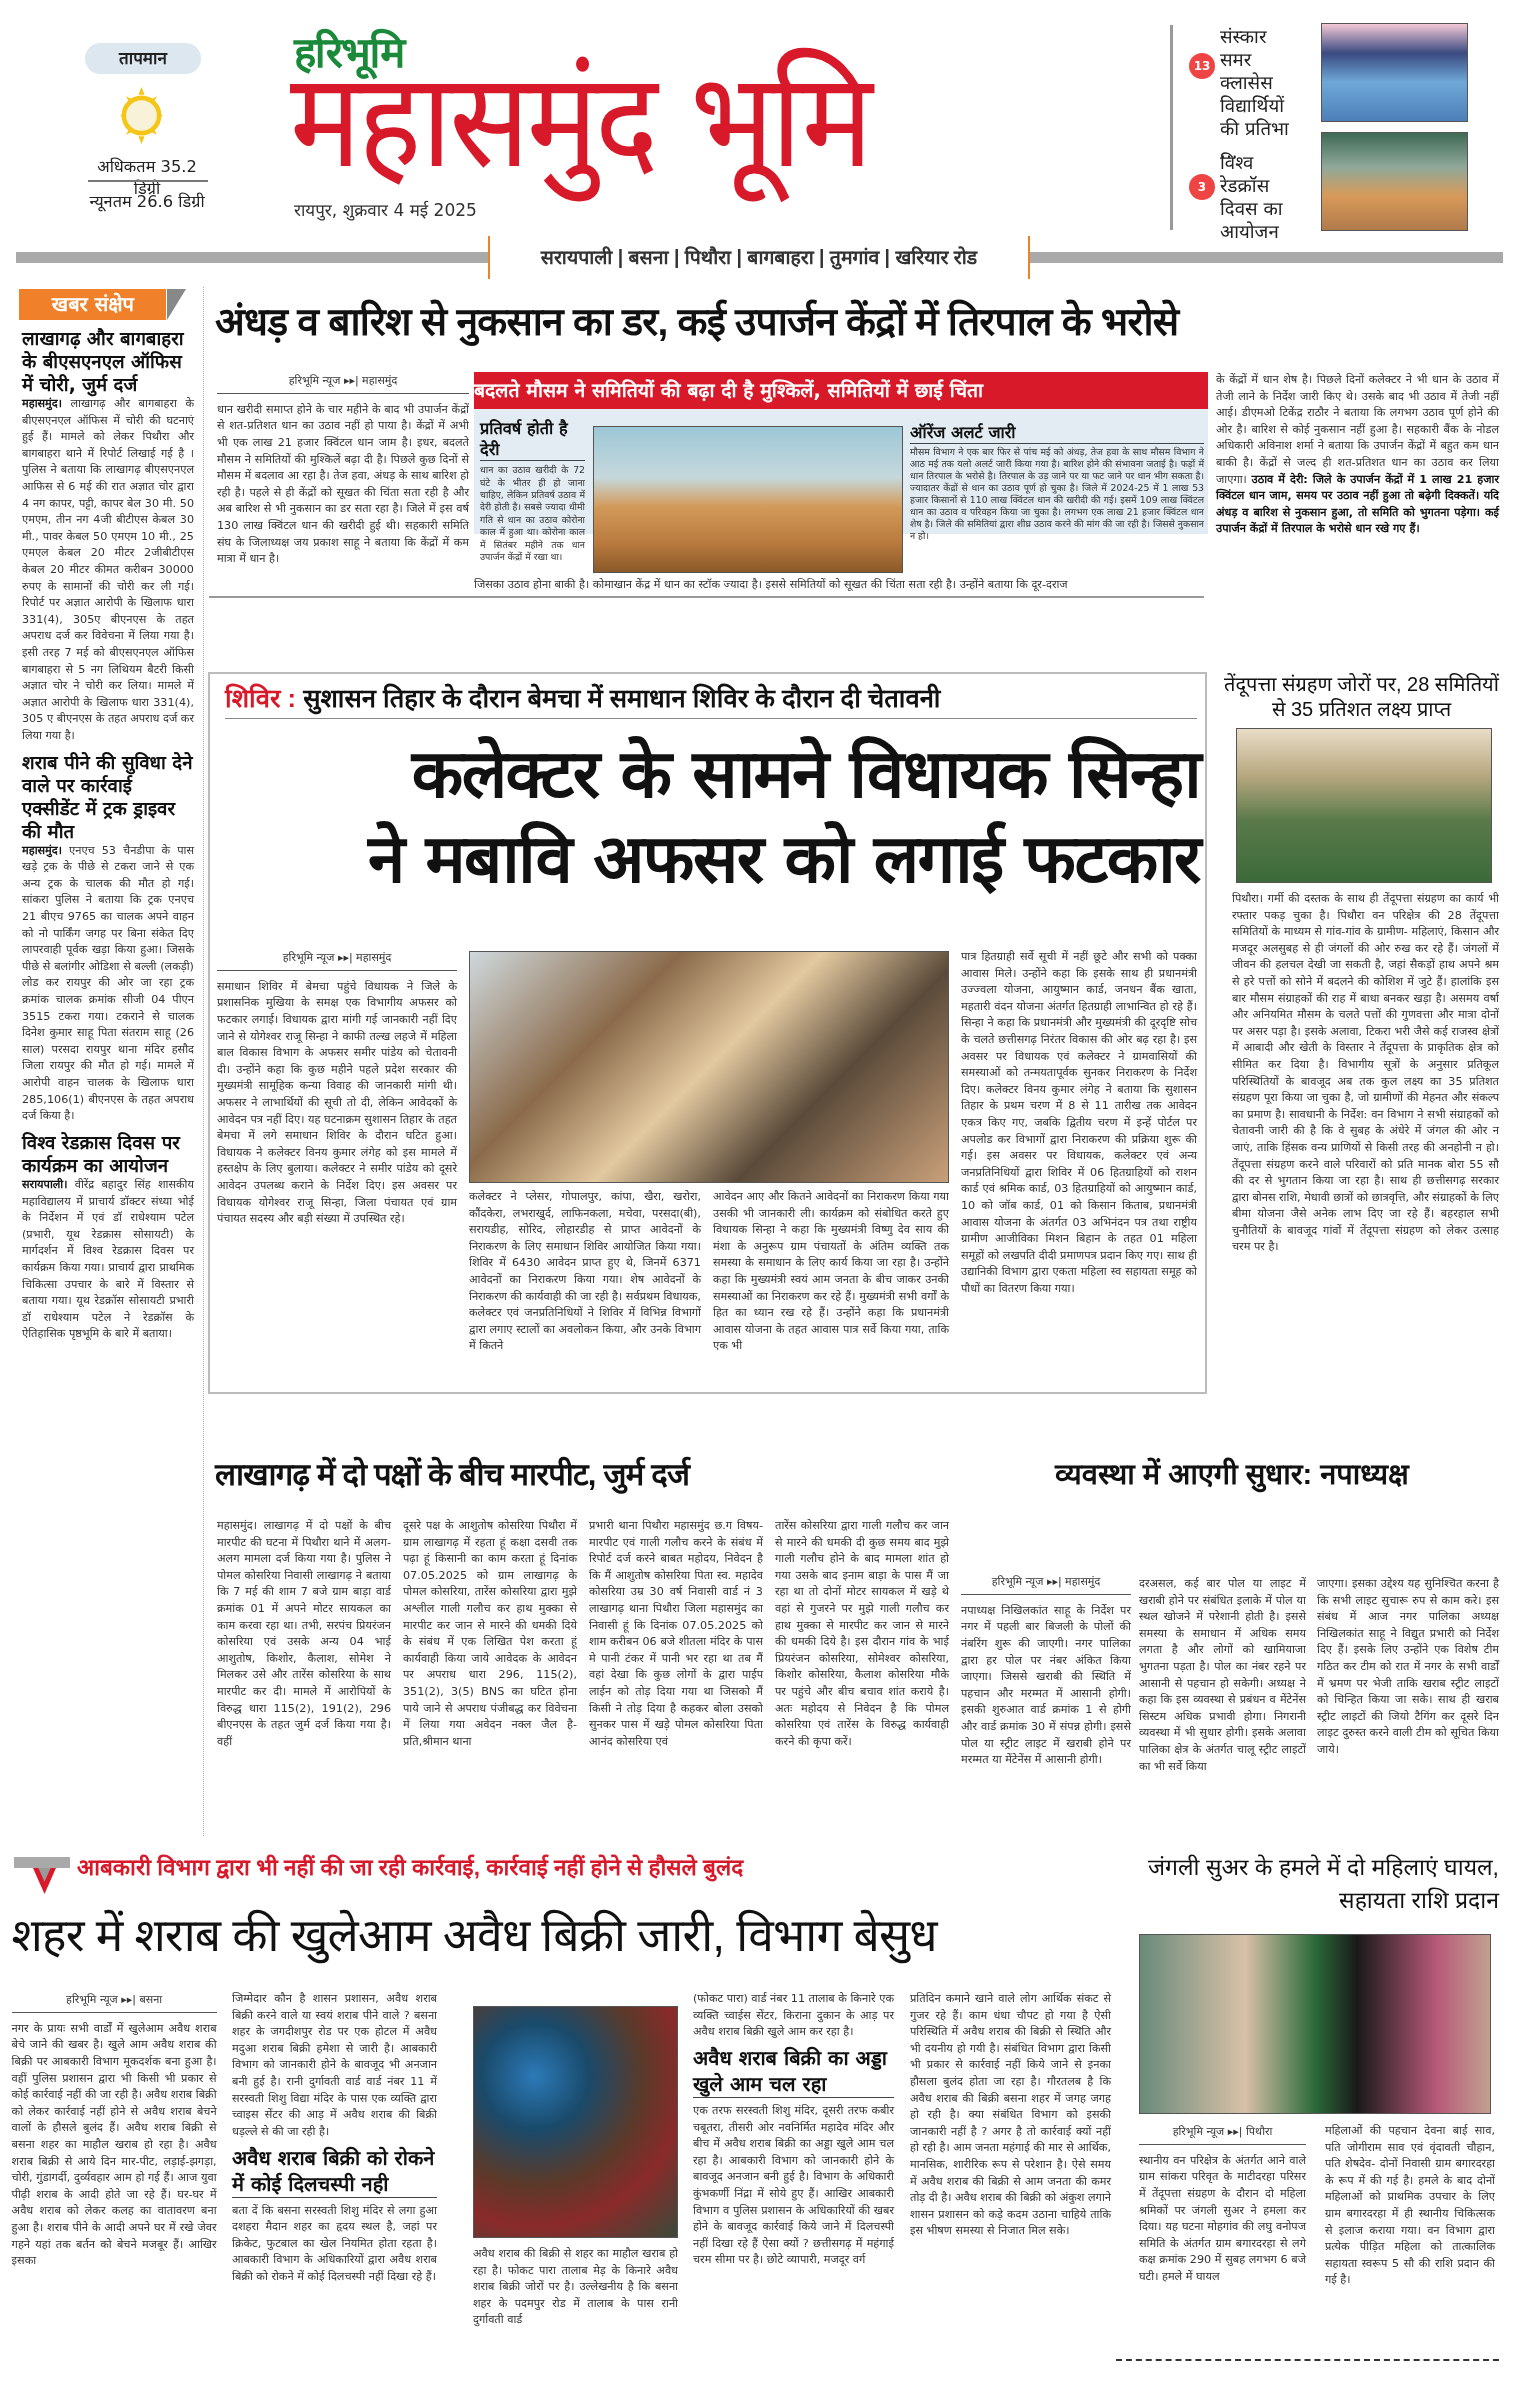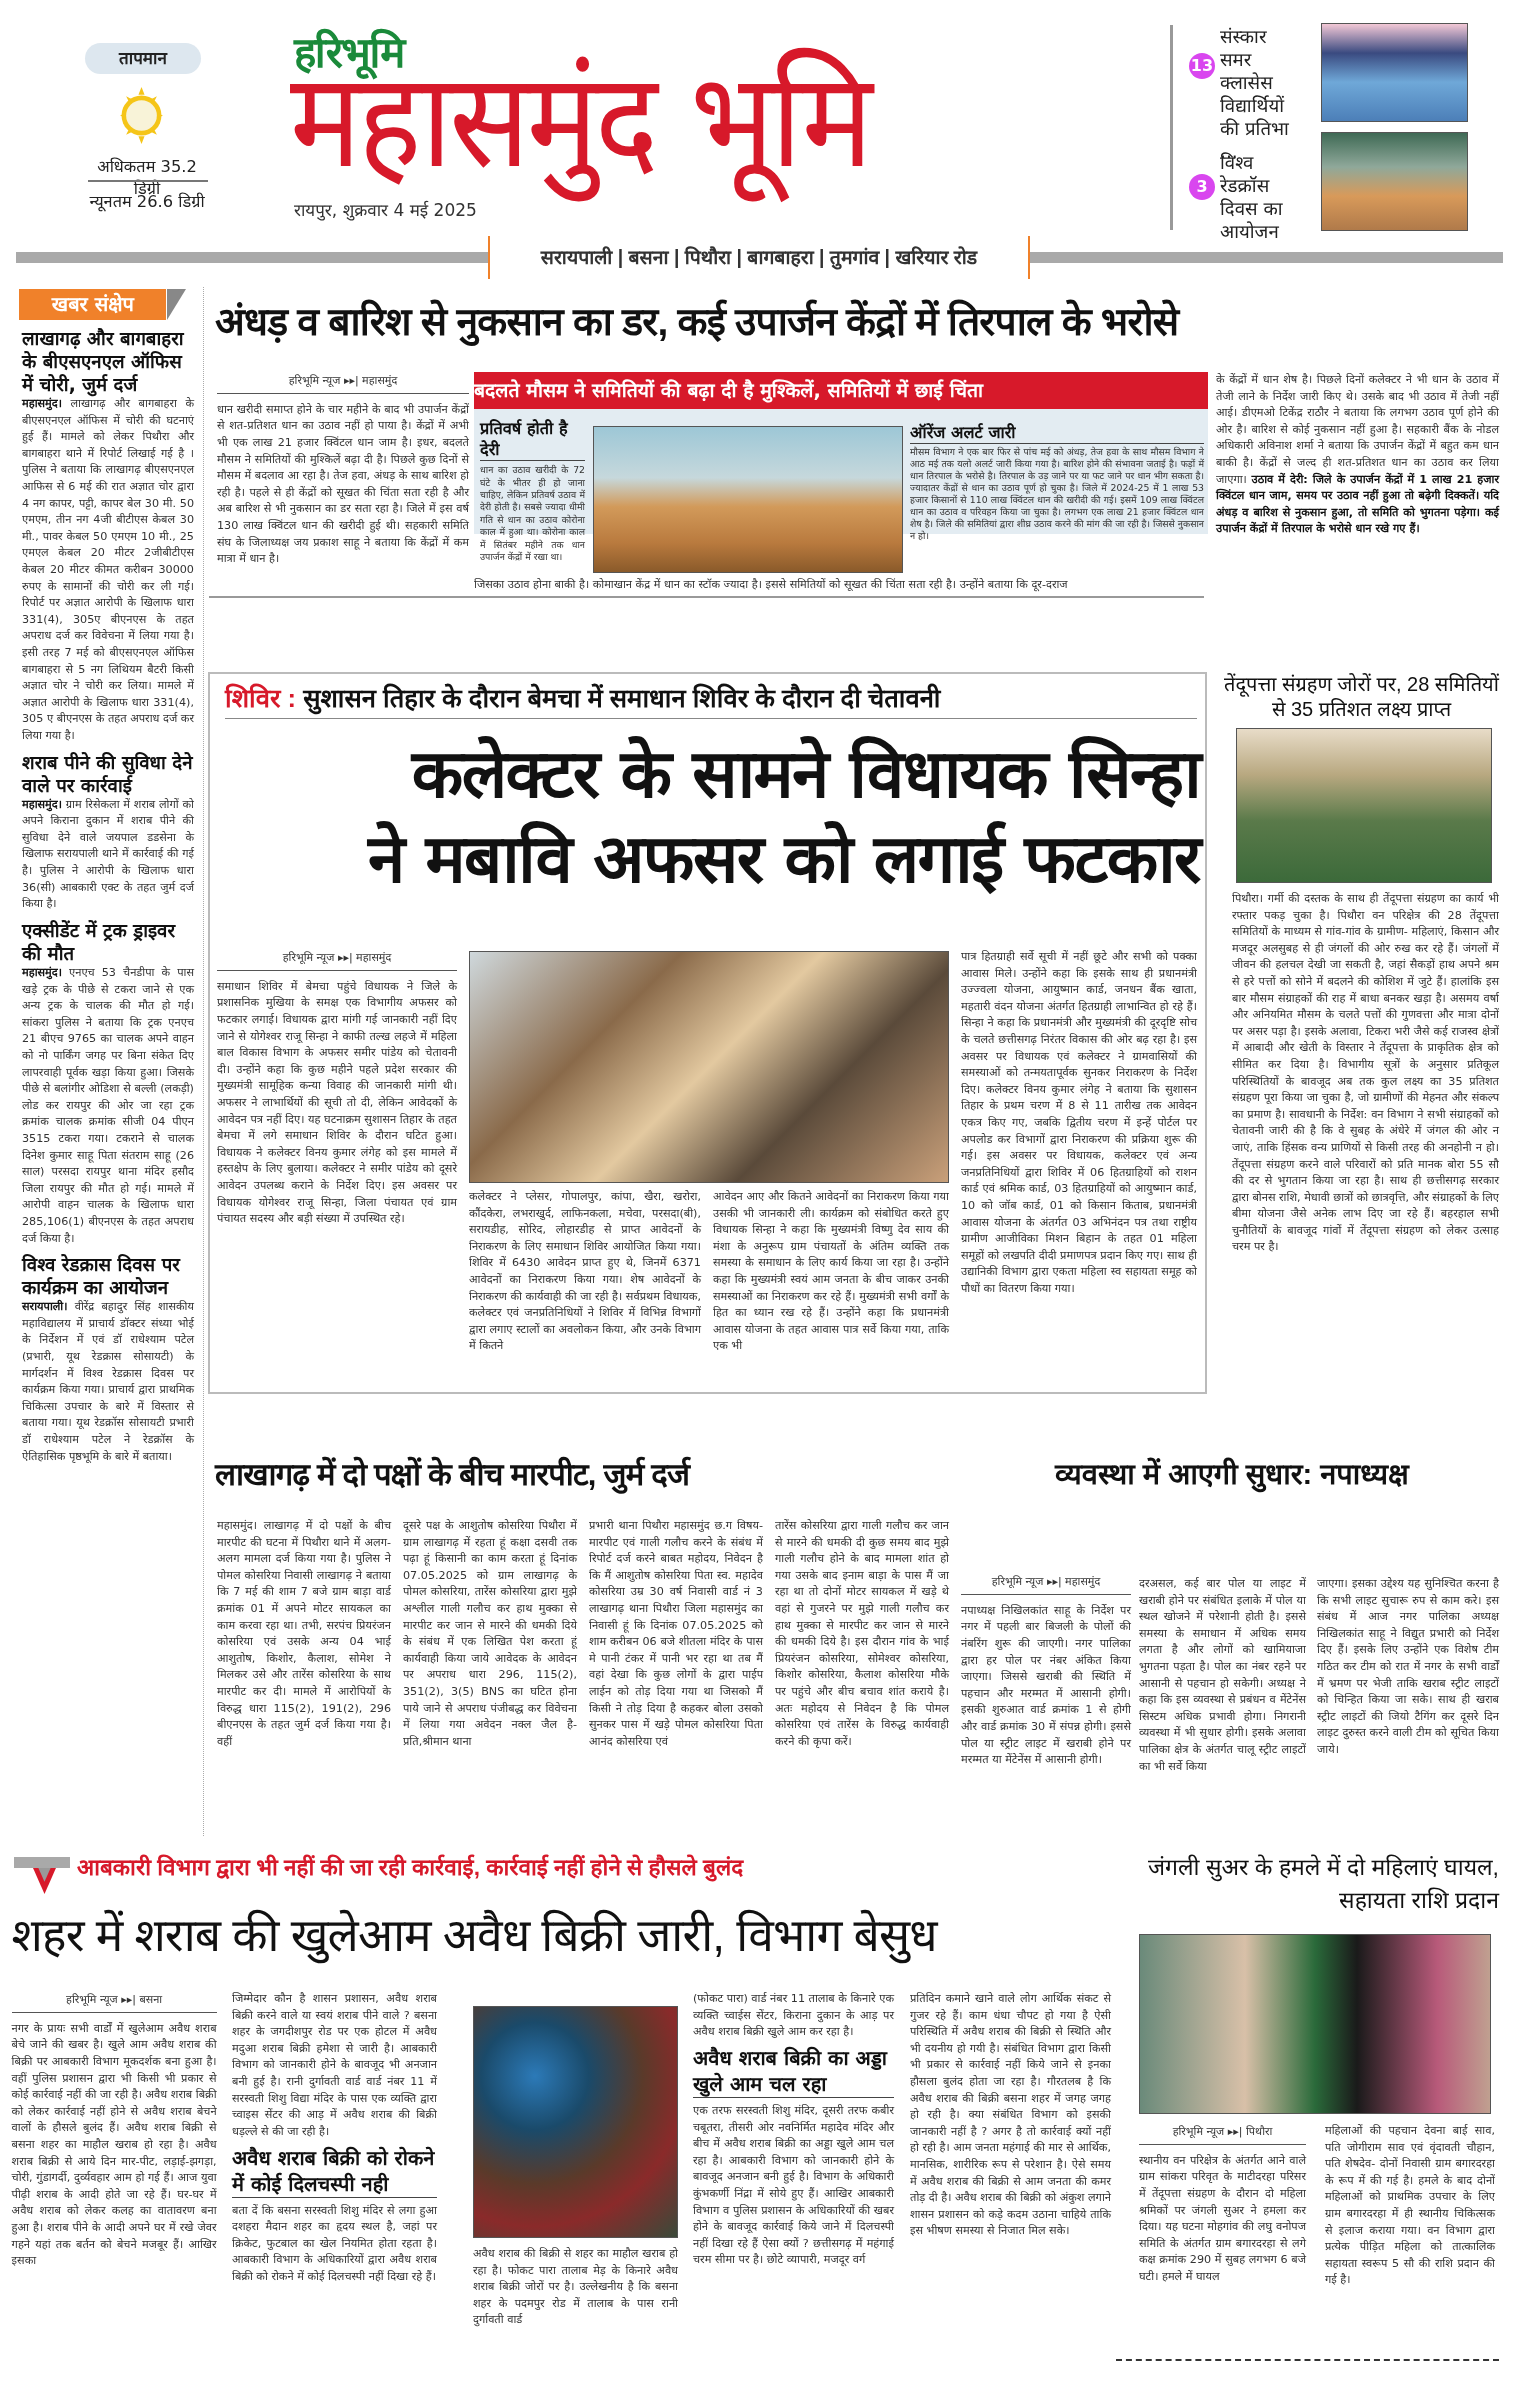--- a/index.html
+++ b/index.html
@@ -10,21 +10,21 @@
 
 .temp-pill{left:85px;top:43px;width:116px;height:31px;background:#dde7ef;border-radius:15.5px;text-align:center;line-height:31px;font-weight:bold;font-size:17px;color:#222}
 .sun{left:120px;top:87px;width:43px;height:57px}
 .temp-max{left:85px;top:155px;width:124px;text-align:center;font-size:16.3px}
 .temp-line{left:88px;top:180px;width:120px;height:1.5px;background:#777}
 .temp-min{left:85px;top:190px;width:124px;text-align:center;font-size:16.3px}
 .brand-small{left:294px;top:22px;font-size:42px;font-weight:bold;color:#1a8a3a;font-family:"DejaVu Sans",sans-serif;letter-spacing:-1.5px}
 .brand-big{left:290px;top:54px;font-size:132px;line-height:132px;color:#d7192a;font-family:"DejaVu Sans",sans-serif;letter-spacing:-3.1px;white-space:nowrap;transform:scaleX(0.9);transform-origin:left top}
 .dateline{left:294px;top:198px;font-size:17px;color:#333}
 .teaser-rule{left:1170px;top:25px;width:31px;height:205px;border-left:3.1px solid #999}
-.teaser-num{width:26px;height:26px;border-radius:50%;background:#d946ef;color:#fff;font-size:16px;text-align:center;line-height:26px;font-weight:bold}
+.teaser-num{width:26px;height:26px;border-radius:50%;background:#ef4444;color:#fff;font-size:12px;text-align:center;line-height:26px;font-weight:bold}
 .teaser-text{font-size:18.6px;line-height:23px;color:#222;width:81px}
 .teaser-img{width:147px;height:99px}
 .city-bar{left:15.5px;top:252px;width:1487px;height:11px;background:#a9a9a9}
 .city-box{left:488px;top:236px;width:542px;height:43px;background:#fff;border-left:2.3px solid #f0812a;border-right:2.3px solid #f0812a;text-align:center;font-size:19.4px;font-weight:bold;line-height:43px;color:#333;white-space:nowrap}
 
 .col-sep{width:0;border-left:1.5px dotted #aaa}
 .brief-tag{left:19.4px;top:289px;width:147px;height:31px;background:#f0812a;color:#fff;font-weight:bold;font-size:20px;text-align:center;line-height:31px}
 .brief-tag::after{content:"";position:absolute;right:-19.4px;top:0;border-left:19.4px solid #888;border-bottom:31px solid transparent}
 .brief-h{font-weight:bold;font-size:18.6px;line-height:23px;color:#111}
 .body-t{font-size:11.2px;line-height:16.6px;color:#333;text-align:justify}
@@ -73,21 +73,20 @@
 
 <div class="abs city-bar"></div>
 <div class="abs city-box cond">सरायपाली | बसना | पिथौरा | बागबाहरा | तुमगांव | खरियार रोड</div>
 
 <div class="abs brief-tag">खबर संक्षेप</div>
 <div class="abs col-sep" style="left:203px;top:287px;height:1549px"></div>
 <div class="abs" style="left:22px;top:327px;width:172px">
   <div class="brief-h">लाखागढ़ और बागबाहरा के बीएसएनएल ऑफिस में चोरी, जुर्म दर्ज</div>
   <div class="body-t" style="margin-bottom:6.2px"><b>महासमुंद।</b> <span>लाखागढ़ और बागबाहरा के बीएसएनएल ऑफिस में चोरी की घटनाएं हुई हैं। मामले को लेकर पिथौरा और बागबाहरा थाने में रिपोर्ट लिखाई गई है । पुलिस ने बताया कि लाखागढ़ बीएसएनएल आफिस से 6 मई की रात अज्ञात चोर द्वारा 4 नग कापर, पट्टी, कापर बेल 30 मी. 50 एमएम, तीन नग 4जी बीटीएस केबल 30 मी., पावर केबल 50 एमएम 10 मी., 25 एमएल केबल 20 मीटर 2जीबीटीएस केबल 20 मीटर कीमत करीबन 30000 रुपए के सामानों की चोरी कर ली गई। रिपोर्ट पर अज्ञात आरोपी के खिलाफ धारा 331(4), 305ए बीएनएस के तहत अपराध दर्ज कर विवेचना में लिया गया है। इसी तरह 7 मई को बीएसएनएल ऑफिस बागबाहरा से 5 नग लिथियम बैटरी किसी अज्ञात चोर ने चोरी कर लिया। मामले में अज्ञात आरोपी के खिलाफ धारा 331(4), 305 ए बीएनएस के तहत अपराध दर्ज कर लिया गया है।</span></div>
   <div class="brief-h">शराब पीने की सुविधा देने वाले पर कार्रवाई</div>
-  <div class="body-t" style="margin-bottom:6.2px"><b>महासमुंद।</b> <span>ग्राम रिसेकला में शराब लोगों को अपने किराना दुकान में शराब पीने की सुविधा देने वाले जयपाल डडसेना के खिलाफ सरायपाली थाने में कार्रवाई की गई है। पुलिस ने आरोपी के खिलाफ धारा 36(सी) आबकारी एक्ट के तहत जुर्म दर्ज किया है।</span></div>
   <div class="brief-h">एक्सीडेंट में ट्रक ड्राइवर की मौत</div>
   <div class="body-t" style="margin-bottom:6.2px"><b>महासमुंद।</b> <span>एनएच 53 चैनडीपा के पास खड़े ट्रक के पीछे से टकरा जाने से एक अन्य ट्रक के चालक की मौत हो गई। सांकरा पुलिस ने बताया कि ट्रक एनएच 21 बीएच 9765 का चालक अपने वाहन को नो पार्किंग जगह पर बिना संकेत दिए लापरवाही पूर्वक खड़ा किया हुआ। जिसके पीछे से बलांगीर ओडिशा से बल्ली (लकड़ी) लोड कर रायपुर की ओर जा रहा ट्रक क्रमांक चालक क्रमांक सीजी 04 पीएन 3515 टकरा गया। टकराने से चालक दिनेश कुमार साहू पिता संतराम साहू (26 साल) परसदा रायपुर थाना मंदिर हसौद जिला रायपुर की मौत हो गई। मामले में आरोपी वाहन चालक के खिलाफ धारा 285,106(1) बीएनएस के तहत अपराध दर्ज किया है।</span></div>
   <div class="brief-h">विश्व रेडक्रास दिवस पर कार्यक्रम का आयोजन</div>
   <div class="body-t"><b>सरायपाली।</b> <span>वीरेंद्र बहादुर सिंह शासकीय महाविद्यालय में प्राचार्य डॉक्टर संध्या भोई के निर्देशन में एवं डॉ राधेश्याम पटेल (प्रभारी, यूथ रेडक्रास सोसायटी) के मार्गदर्शन में विश्व रेडक्रास दिवस पर कार्यक्रम किया गया। प्राचार्य द्वारा प्राथमिक चिकित्सा उपचार के बारे में विस्तार से बताया गया। यूथ रेडक्रॉस सोसायटी प्रभारी डॉ राधेश्याम पटेल ने रेडक्रॉस के ऐतिहासिक पृष्ठभूमि के बारे में बताया।</span></div>
 </div>
 
 <div class="abs h-main cond" style="left:215px;top:293px;font-size:39px;letter-spacing:-0.8px">अंधड़ व बारिश से नुकसान का डर, कई उपार्जन केंद्रों में तिरपाल के भरोसे</div>
 <div class="abs" style="left:217px;top:372px;width:252px">
   <div class="byline">हरिभूमि न्यूज ▸▸| महासमुंद</div>
   <div class="body-t">धान खरीदी समाप्त होने के चार महीने के बाद भी उपार्जन केंद्रों से शत-प्रतिशत धान का उठाव नहीं हो पाया है। केंद्रों में अभी भी एक लाख 21 हजार क्विंटल धान जाम है। इधर, बदलते मौसम ने समितियों की मुश्किलें बढ़ा दी है। पिछले कुछ दिनों से मौसम में बदलाव आ रहा है। तेज हवा, अंधड़ के साथ बारिश हो रही है। पहले से ही केंद्रों को सूखत की चिंता सता रही है और अब बारिश से भी नुकसान का डर सता रहा है। जिले में इस वर्ष 130 लाख क्विंटल धान की खरीदी हुई थी। सहकारी समिति संघ के जिलाध्यक्ष जय प्रकाश साहू ने बताया कि केंद्रों में कम मात्रा में धान है।</div>

